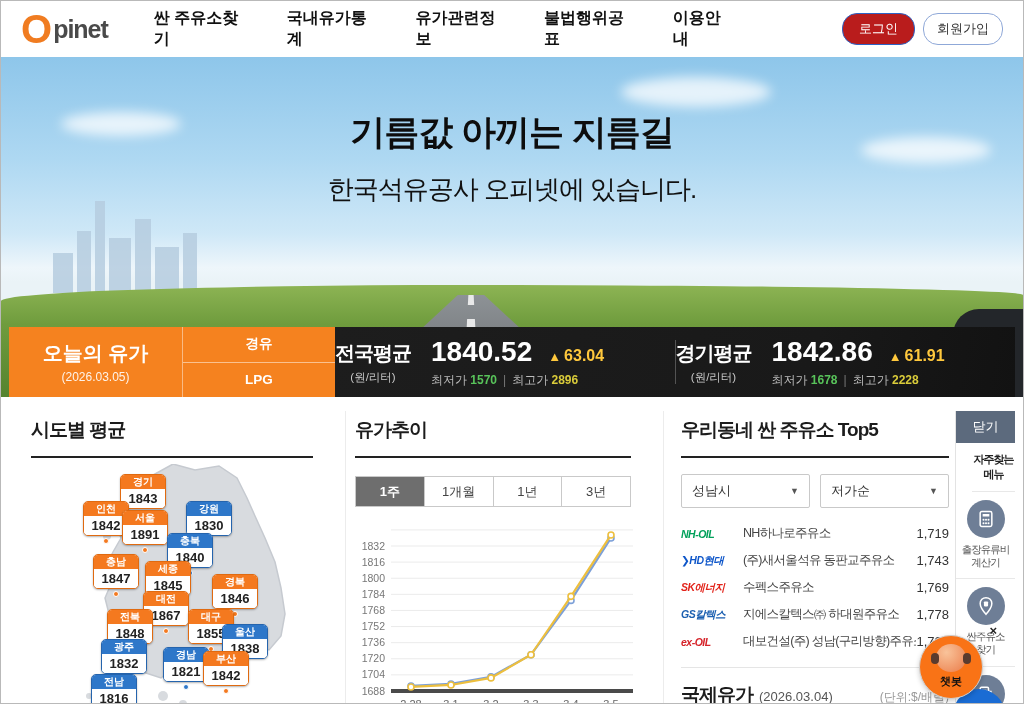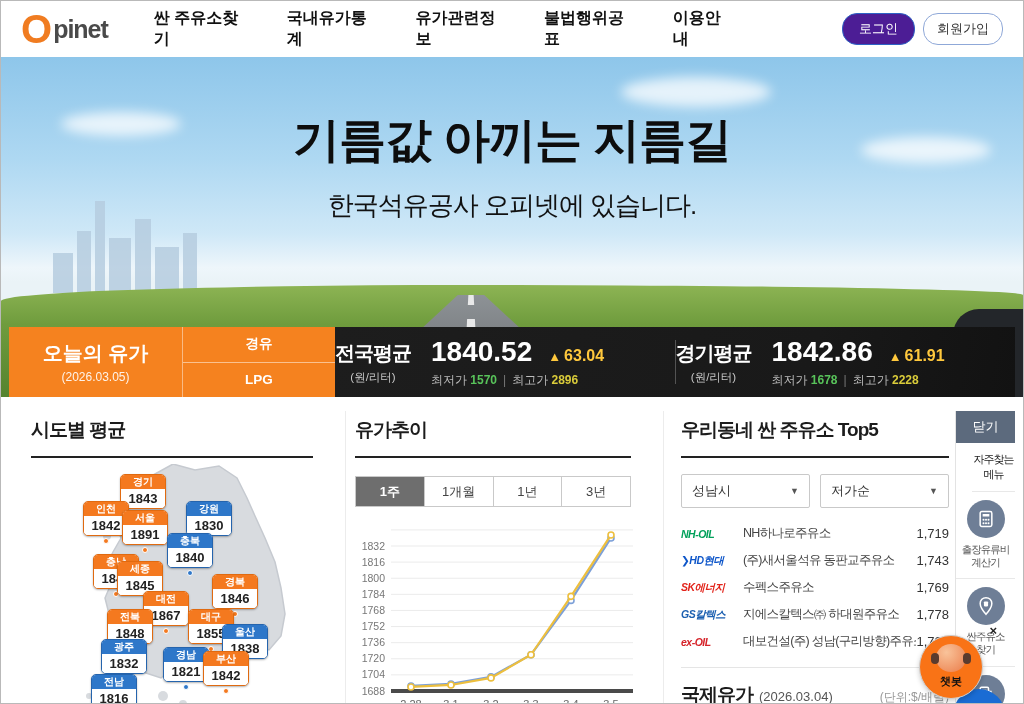--- a/index.html
+++ b/index.html
@@ -7,40 +7,40 @@
   .page { position:relative; width:1024px; height:704px; background:#fff; border:1px solid #b9b9b9; overflow:hidden; }
 
   
   .topbar { position:relative; height:56px; background:#fff; display:flex; align-items:center; padding:0 20px; }
   .logo { display:flex; align-items:center; cursor:pointer; margin-right:46px; }
   .logo-o { font-size:40px; font-weight:bold; color:#f07c21; line-height:1; }
   .logo-rest { font-size:25px; font-weight:bold; color:#4a4a4a; letter-spacing:-1px; margin-left:1px; }
   nav.mainnav { display:flex; flex:1; justify-content:flex-start; max-width:580px; margin-right:36px;gap:37px; }
   nav.mainnav a { font-size:16px; font-weight:bold; color:#111; text-decoration:none; cursor:pointer; }
   .auth { display:flex; gap:8px; margin-left:auto; }
-  .btn-login { background:#4c1d95; color:#fff; border:1px solid #2d62c5; border-radius:15px; font-size:13px; padding:6px 16px; cursor:pointer; }
+  .btn-login { background:#b91c1c; color:#fff; border:1px solid #2d62c5; border-radius:15px; font-size:13px; padding:6px 16px; cursor:pointer; }
   .btn-signup { background:#fff; color:#333; border:1px solid #8fa8d8; border-radius:15px; font-size:13px; padding:6px 13px; cursor:pointer; }
 
   
   .banner { position:relative; height:340px; overflow:hidden;
     background:linear-gradient(180deg,#8ec6ea 0%,#aed8f2 30%,#cfe8f7 52%,#eef6fb 62%,#eaf3f7 66%); }
   .cloud { position:absolute; background:rgba(255,255,255,.75); border-radius:50%; filter:blur(6px); }
   .city { position:absolute; left:52px; top:140px; width:200px; height:96px; display:flex; align-items:flex-end; gap:4px; opacity:.85; }
   .city .b { background:#b6cde0; }
   .grass { position:absolute; left:0; right:0; bottom:0; height:112px;
     background:linear-gradient(180deg,#8db454 0%,#6f9c3d 35%,#55832f 100%); border-radius:45% 55% 0 0/16px 10px; }
   .road { position:absolute; left:250px; bottom:0; width:440px; height:102px;
     background:linear-gradient(180deg,#8d9296 0%,#76797c 60%,#606367 100%);
     clip-path:polygon(47% 0,53% 0,78% 100%,22% 100%); }
   .roadline { position:absolute; left:250px; bottom:0; width:440px; height:102px;
     background:repeating-linear-gradient(180deg,#f3f3f3 0 10px,transparent 10px 24px);
     clip-path:polygon(49.4% 0,50.6% 0,51.8% 100%,48.2% 100%); opacity:.9; }
   .car { position:absolute; right:-14px; bottom:-8px; width:84px; height:96px; background:#23262a; border-radius:26px 10px 0 0; }
   .banner-text { position:absolute; top:52px; left:0; right:0; text-align:center; }
-  .banner-title { font-size:47px; font-weight:900; color:#0d0d0d; letter-spacing:-1px; }
+  .banner-title { font-size:35px; font-weight:900; color:#0d0d0d; letter-spacing:-1px; }
   .banner-sub { font-size:26px; color:#111; margin-top:16px; letter-spacing:-1px; }
   .banner-tag { font-size:13.5px; color:#222; margin-top:20px; font-weight:bold; }
 
   
   .pricebar { position:absolute; left:8px; right:8px; bottom:0; height:70px; display:flex; }
   .today-box { width:174px; background:#f5821f; color:#fff; display:flex; flex-direction:column; align-items:center; justify-content:center; border-right:1px solid rgba(255,255,255,.45); }
   .today-title { font-size:20px; font-weight:bold; }
   .today-date { font-size:12px; opacity:.9; margin-top:3px; }
   .fuel-tabs { width:152px; background:#f5821f; display:flex; flex-direction:column; }
   .fuel-tab { flex:1; display:flex; align-items:center; justify-content:center; position:relative; color:#fff; font-size:13.5px; font-weight:bold; border-bottom:1px solid rgba(255,255,255,.5); cursor:pointer; }
@@ -95,21 +95,21 @@
   .station .nm { flex:1; font-size:12.5px; color:#444; letter-spacing:-.7px; white-space:nowrap; overflow:hidden; }
   .station .pr { font-size:13px; color:#333; }
   .intl { margin-top:12px; padding-top:14px; border-top:1px solid #e5e5e5; display:flex; align-items:baseline; }
   .intl .t { font-size:19px; font-weight:bold; color:#1c1c1c; letter-spacing:-1px; }
   .intl .d { font-size:13px; color:#555; margin-left:6px; }
   .intl .u { margin-left:auto; font-size:12px; color:#999; }
 
   
   .rail { position:absolute; right:8px; top:14px; width:60px; bottom:0; background:#fff; border-left:1px solid #e3e3e3; }
   .rail-close { width:100%; height:32px; background:#5c6a7d; color:#fff; font-size:13px; border:none; cursor:pointer; }
-  .rail-menutitle { font-size:11px; font-weight:normal; color:#222; text-align:center; padding:9px 0; border-bottom:1px solid #e8e8e8; letter-spacing:-1px;margin-left:16px; }
+  .rail-menutitle { font-size:11px; font-weight:bold; color:#222; text-align:center; padding:9px 0; border-bottom:1px solid #e8e8e8; letter-spacing:-1px;margin-left:16px; }
   .rail-item { padding:8px 2px 9px; border-bottom:1px solid #e8e8e8; text-align:center; cursor:pointer; }
   .rail-ico { width:38px; height:38px; border-radius:50%; background:#6e7e96; margin:0 auto; display:flex; align-items:center; justify-content:center; }
   .rail-lbl { font-size:10.5px; color:#555; margin-top:5px; line-height:1.25; letter-spacing:-1px; }
 
   
   .chatbot { position:absolute; right:24px; bottom:0; width:80px; height:78px; }
   .chatbot-x { position:absolute; top:-4px; right:2px; font-size:13px; font-weight:bold; color:#222; cursor:pointer; }
   .chatbot-circle { position:absolute; left:0; top:8px; width:64px; height:64px; background:#f97316; border:1px solid #cfcfcf; border-radius:50%; box-shadow:0 2px 5px rgba(0,0,0,.2); text-align:center; cursor:pointer; }
   .face { position:relative; width:30px; height:28px; margin:8px auto 0; background:radial-gradient(circle at 35% 30%,#f9c39a,#ef9161 70%,#e67a4b); border-radius:50%; }
   .face:before,.face:after { content:""; position:absolute; top:9px; width:8px; height:11px; background:#5a3b2e; border-radius:4px; }
@@ -253,21 +253,21 @@
             <div class="maplabel blue" style="left: 167px; top: 69px;">
               <div class="h">충북</div>
               <div class="p">1840</div>
             </div>
             <div class="mapdot blue" style="left: 167px; top: 106px;"></div>
             <div class="maplabel orange" style="left: 93px; top: 90px;">
               <div class="h">충남</div>
               <div class="p">1847</div>
             </div>
             <div class="mapdot orange" style="left: 93px; top: 127px;"></div>
-            <div class="maplabel orange" style="left: 117px; top: 97px;">
+            <div class="maplabel orange" style="left: 145px; top: 97px;">
               <div class="h">세종</div>
               <div class="p">1845</div>
             </div>
             <div class="mapdot orange" style="left: 131px; top: 134px;"></div>
             <div class="maplabel orange" style="left: 212px; top: 110px;">
               <div class="h">경북</div>
               <div class="p">1846</div>
             </div>
             <div class="mapdot orange" style="left: 212px; top: 147px;"></div>
             <div class="maplabel orange" style="left: 143px; top: 127px;">

